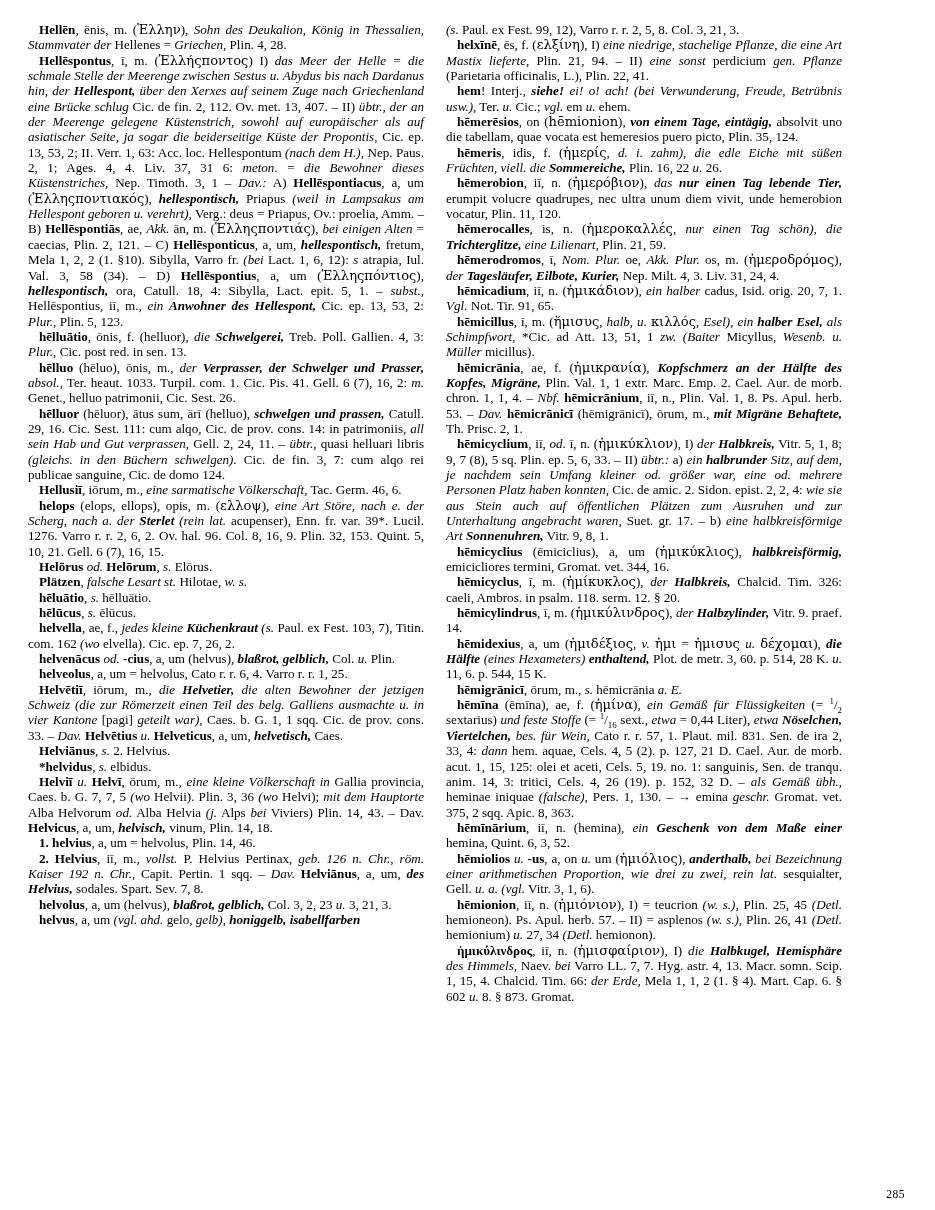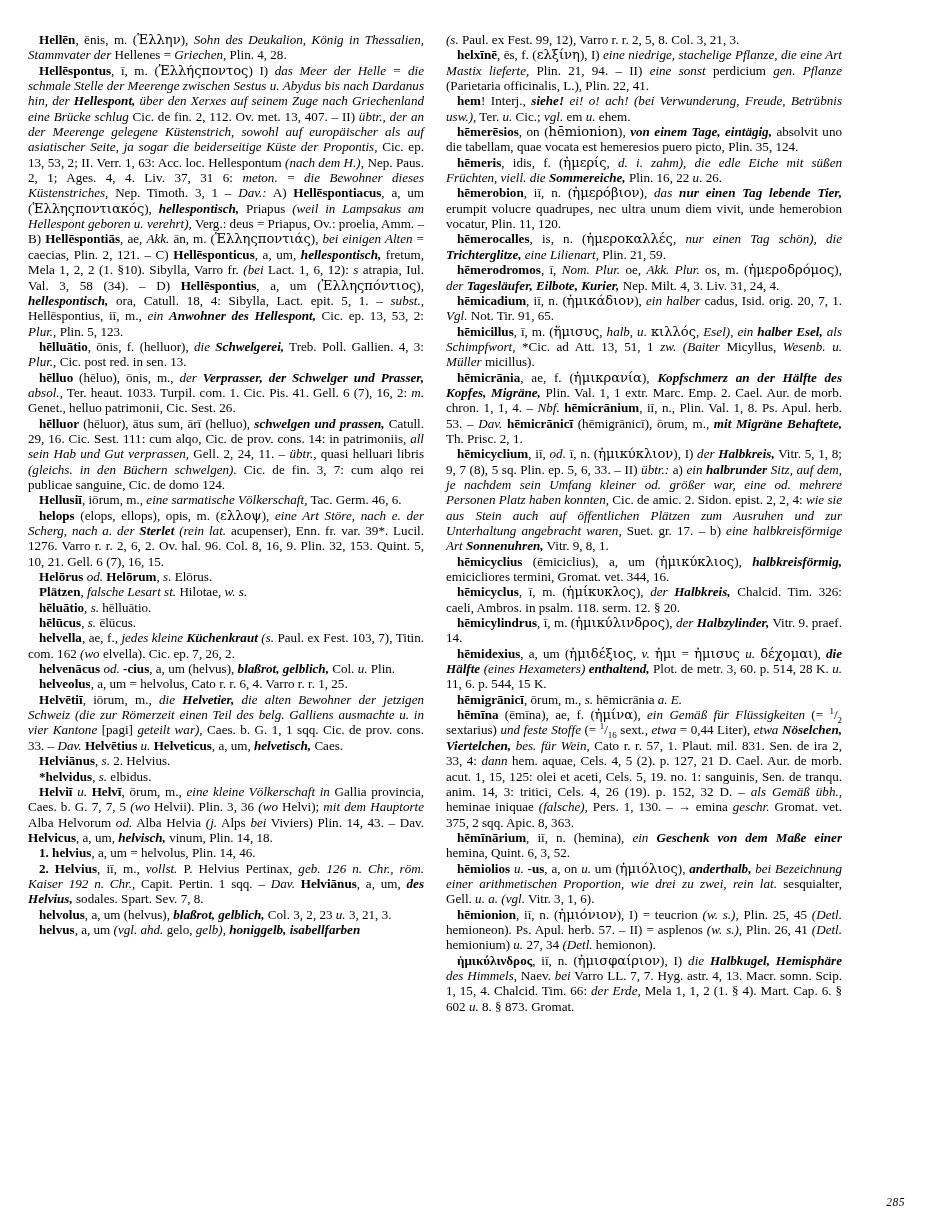--- a/index.html
+++ b/index.html
@@ -12,21 +12,21 @@
     height: 1210px;
     font-family: "Liberation Serif", "DejaVu Serif", serif;
     color: #000000;
     overflow: hidden;
   }
   #page {
     position: relative;
     width: 935px;
     height: 1210px;
     box-sizing: border-box;
-    padding: 32px 28px 6px 28px;
+    padding: 22px 28px 6px 28px;
   }
   #columns {
     display: flex;
     gap: 22px;
     height: 1160px;
   }
   .column {
     width: 396px;
     flex: 0 0 396px;
     font-size: 13.1px;
@@ -61,25 +61,24 @@
     font-family: "DejaVu Serif", "Liberation Serif", serif;
     font-style: normal;
   }
   sup, sub {
     font-size: 0.68em;
     line-height: 0;
   }
   #page-number {
     position: absolute;
     right: 30px;
-    bottom: 2px;
+    bottom: 10px;
     font-size: 11.5px;
     letter-spacing: 0.5px;
     font-family: "Liberation Serif", serif;
-    font-style: italic;
   }
 </style>
 </head>
 <body>
 
 <div id="page">
 
   <div id="columns">
     <div class="column" id="col-left">
         <p class="entry"><b>Hellēn</b>, ēnis, m. (<span class="gr">Ἑλλην</span>), <i>Sohn des Deukalion, König in Thessalien, Stammvater der</i> Hellenes = <i>Griechen,</i> Plin. 4, 28.</p>

